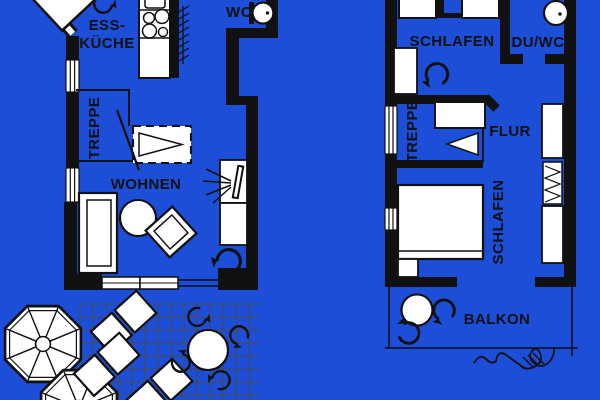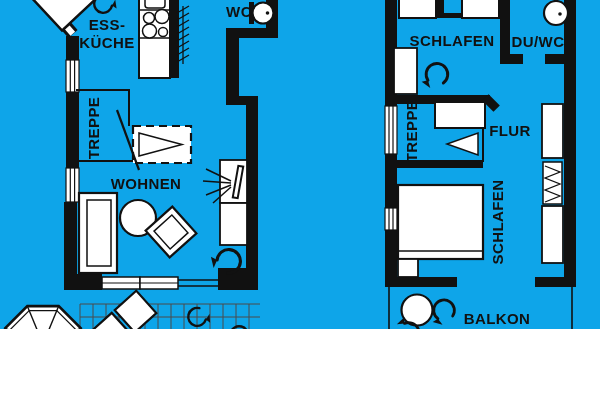--- a/index.html
+++ b/index.html
@@ -1,16 +1,16 @@
 <!DOCTYPE html>
 <html><head>
 <meta charset="utf-8">
 <style>
   html,body{margin:0;padding:0;background:#fff;}
-  #stage{position:relative;width:600px;height:329px;background:#0ea5e9;overflow:hidden;}
+  #stage{position:relative;width:600px;height:400px;background:#1d4ed8;overflow:hidden;}
   svg{display:block;}
   text{font-family:"Liberation Sans",sans-serif;font-weight:bold;fill:#111;}
   .lbl{font-size:15px;letter-spacing:.4px;}
   .wall{fill:#111;stroke:none;}
   .thin{fill:none;stroke:#111;}
   .furn{fill:#fff;stroke:#111;}
 </style>
 </head>
 <body>
 

